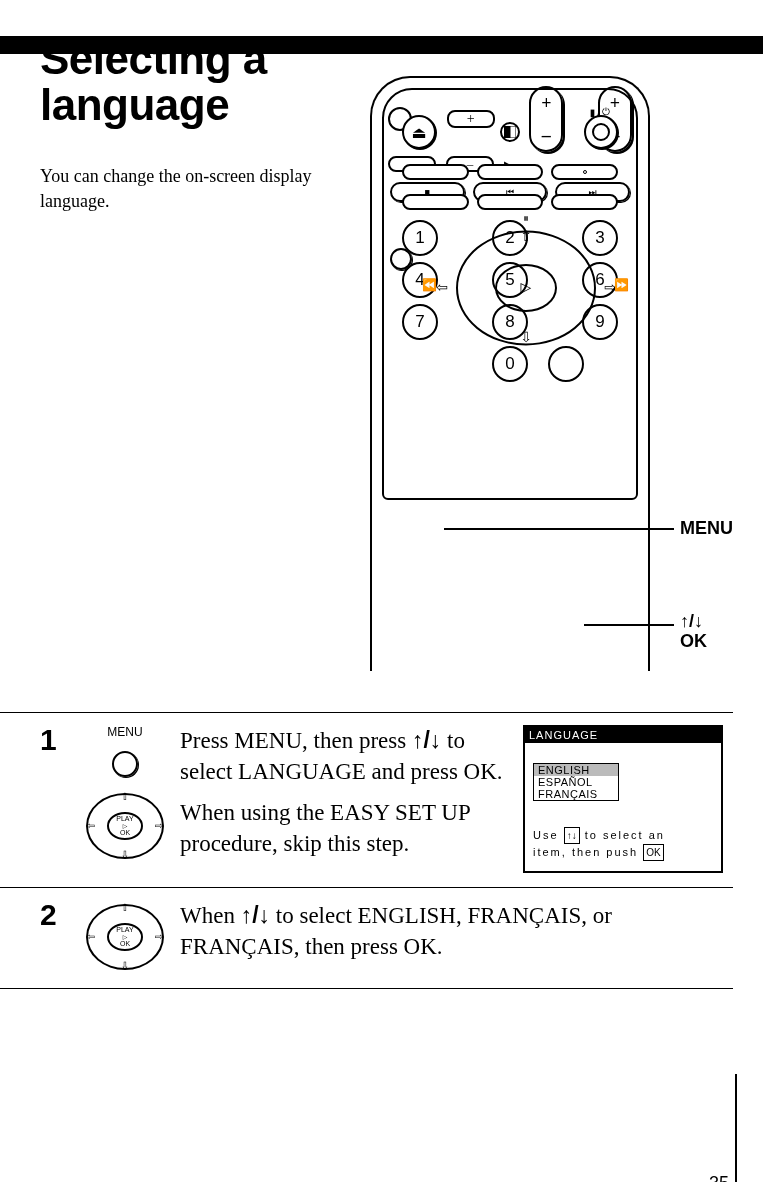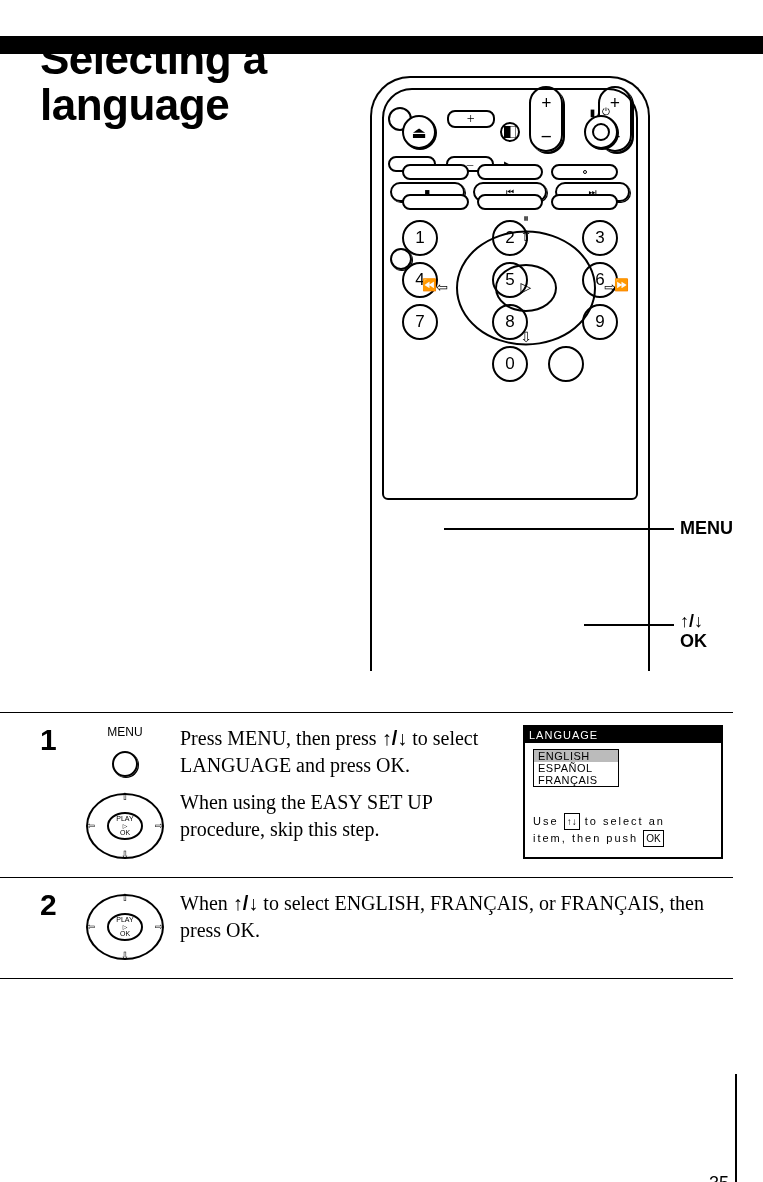--- a/index.html
+++ b/index.html
@@ -266,21 +266,21 @@
     font-family: Arial, sans-serif;
     font-size: 12px;
   }
   .small-circle {
     width: 26px; height: 26px;
     border: 2px solid #000;
     border-radius: 50%;
     box-shadow: 1px 1px 0 #000;
   }
   .step-text {
-    font-size: 20px;
+    font-size: 23px;
     line-height: 1.35;
     padding-right: 12px;
   }
   
   .dpad-small {
     width: 86px; height: 74px;
     position: relative;
   }
   .dpad-small .ring {
     position: absolute;
@@ -324,21 +324,21 @@
     font-size: 11px;
   }
   .osd-header {
     background: #000;
     color: #fff;
     padding: 2px 4px;
     font-size: 11px;
     letter-spacing: 1px;
   }
   .osd-body {
-    padding: 6px 8px 10px;
+    padding: 20px 8px 10px;
   }
   .osd-list {
     border: 1px solid #000;
     display: inline-block;
     min-width: 86px;
   }
   .osd-list div {
     padding: 0px 4px;
     font-size: 11px;
     letter-spacing: 0.5px;
@@ -384,20 +384,21 @@
 <body>
 
 <div class="page">
   <div class="top-bar"></div>
 
   <h1 class="title">
     <span>Selecting a</span><br>
     <span>language</span>
   </h1>
 
+  <p class="intro">You can change the on-screen display language.</p>
 
   <div class="remote-area">
     <div class="remote-frame">
       <div class="inner-frame">
 
         <div class="top-row">
           <div class="circle-btn" style="width:34px;height:34px;box-shadow:1px 1px 0 #000;">
               <span>⏏</span>
             </div>
           <div class="circle-btn" style="width:20px;height:20px;">

